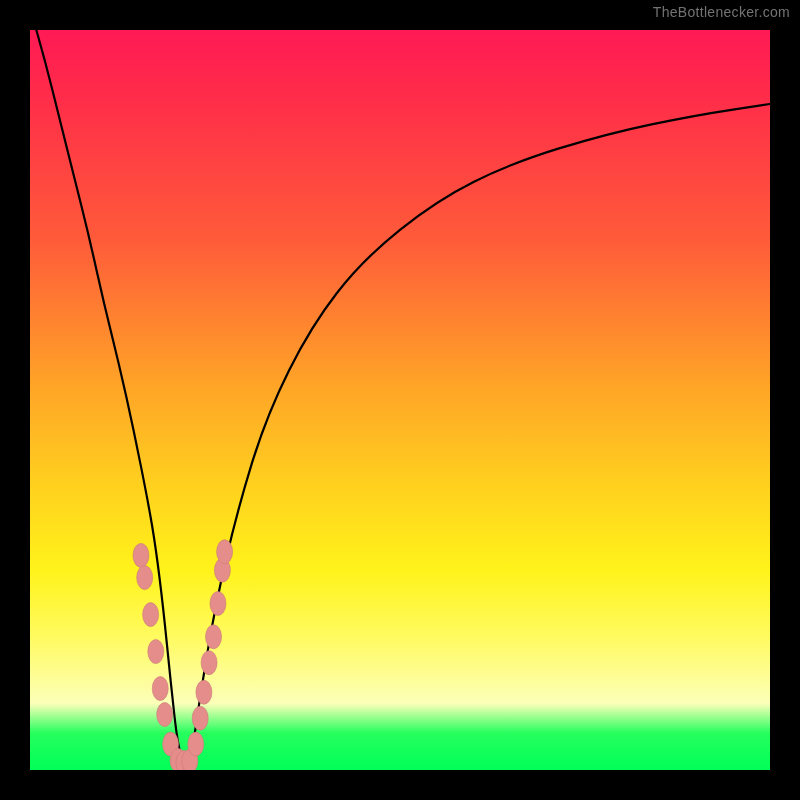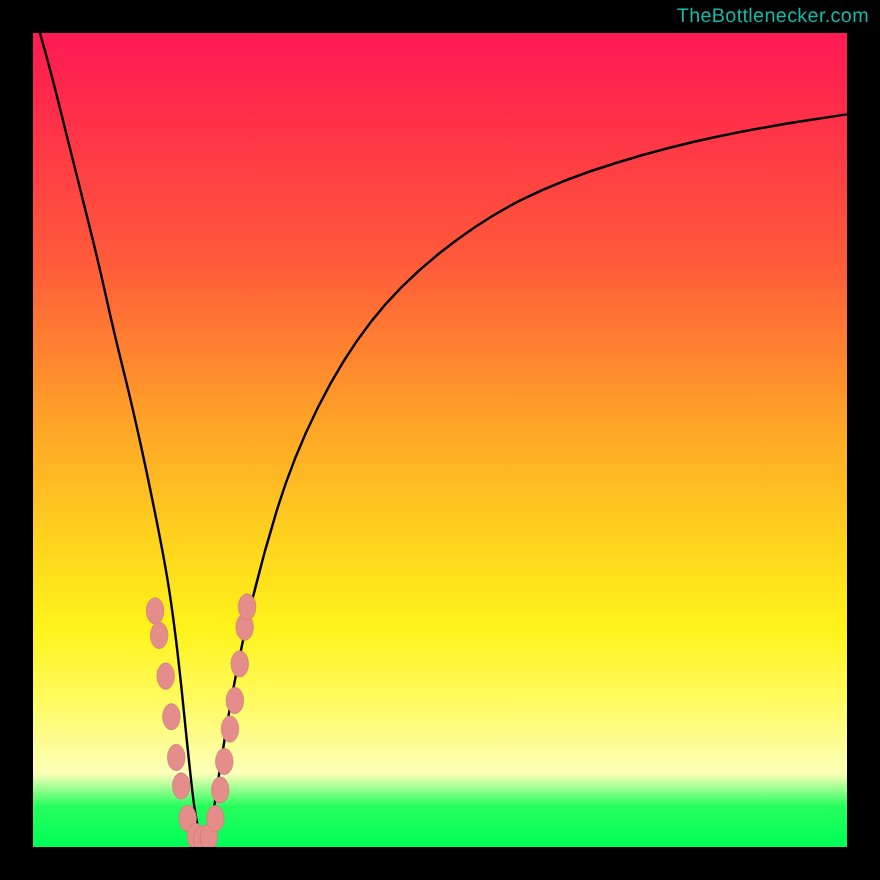--- a/index.html
+++ b/index.html
@@ -46,22 +46,22 @@
   svg.curve {
     position: absolute;
     inset: 0;
     width: 100%;
     height: 100%;
   }
   .watermark {
     position: absolute;
     top: 4px;
     right: 10px;
-    color: #14b8a6;
-    font-size: 18px;
+    color: #737373;
+    font-size: 14px;
     font-weight: 500;
     letter-spacing: 0.3px;
     user-select: none;
   }
 </style>
 </head>
 <body>
 
 <div class="frame">
   <div class="watermark">TheBottlenecker.com</div>

